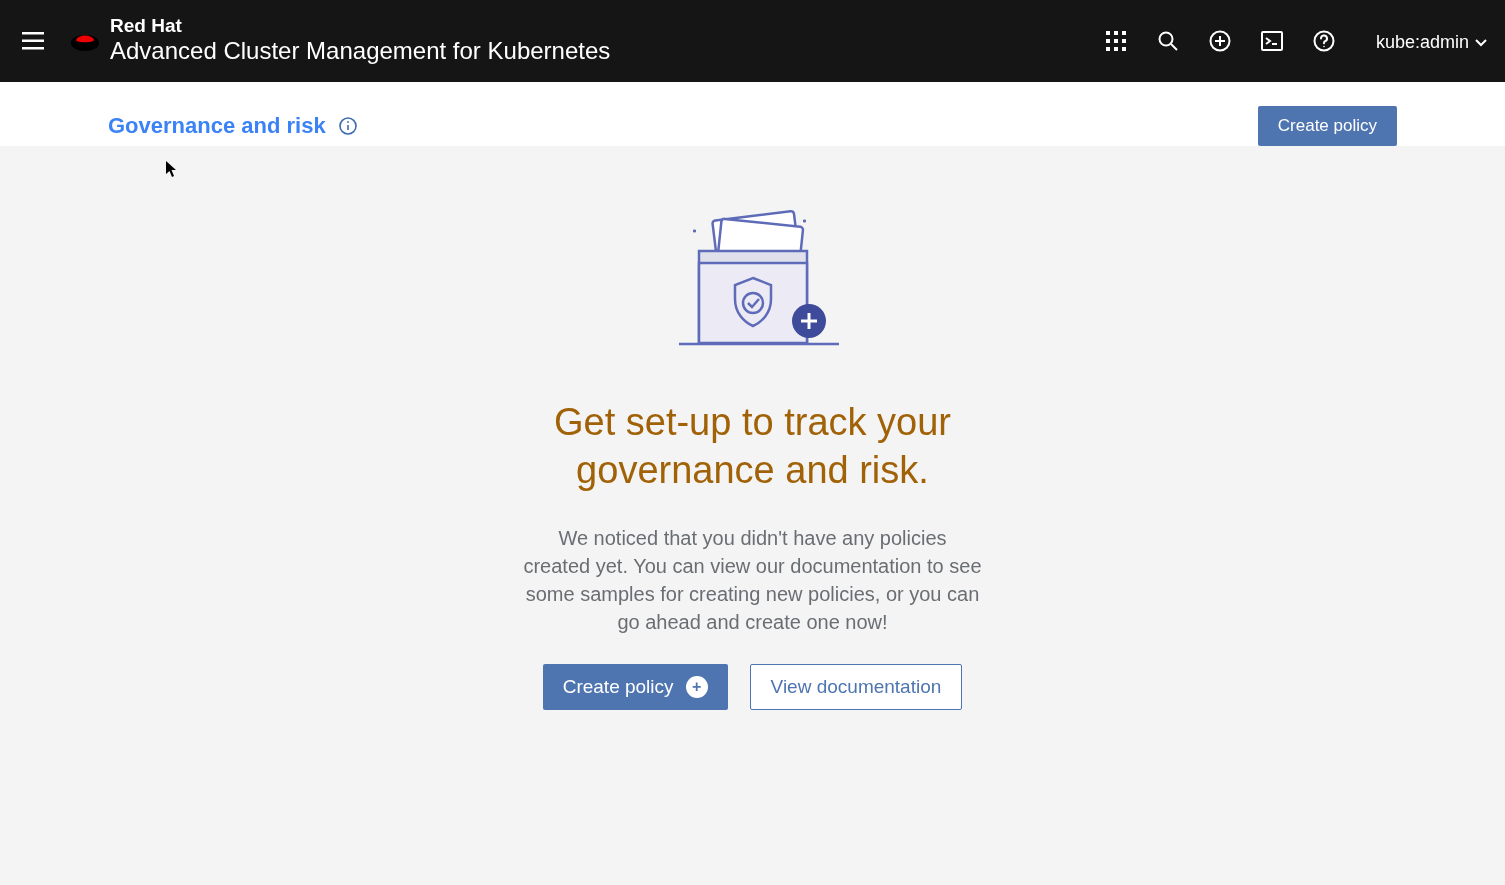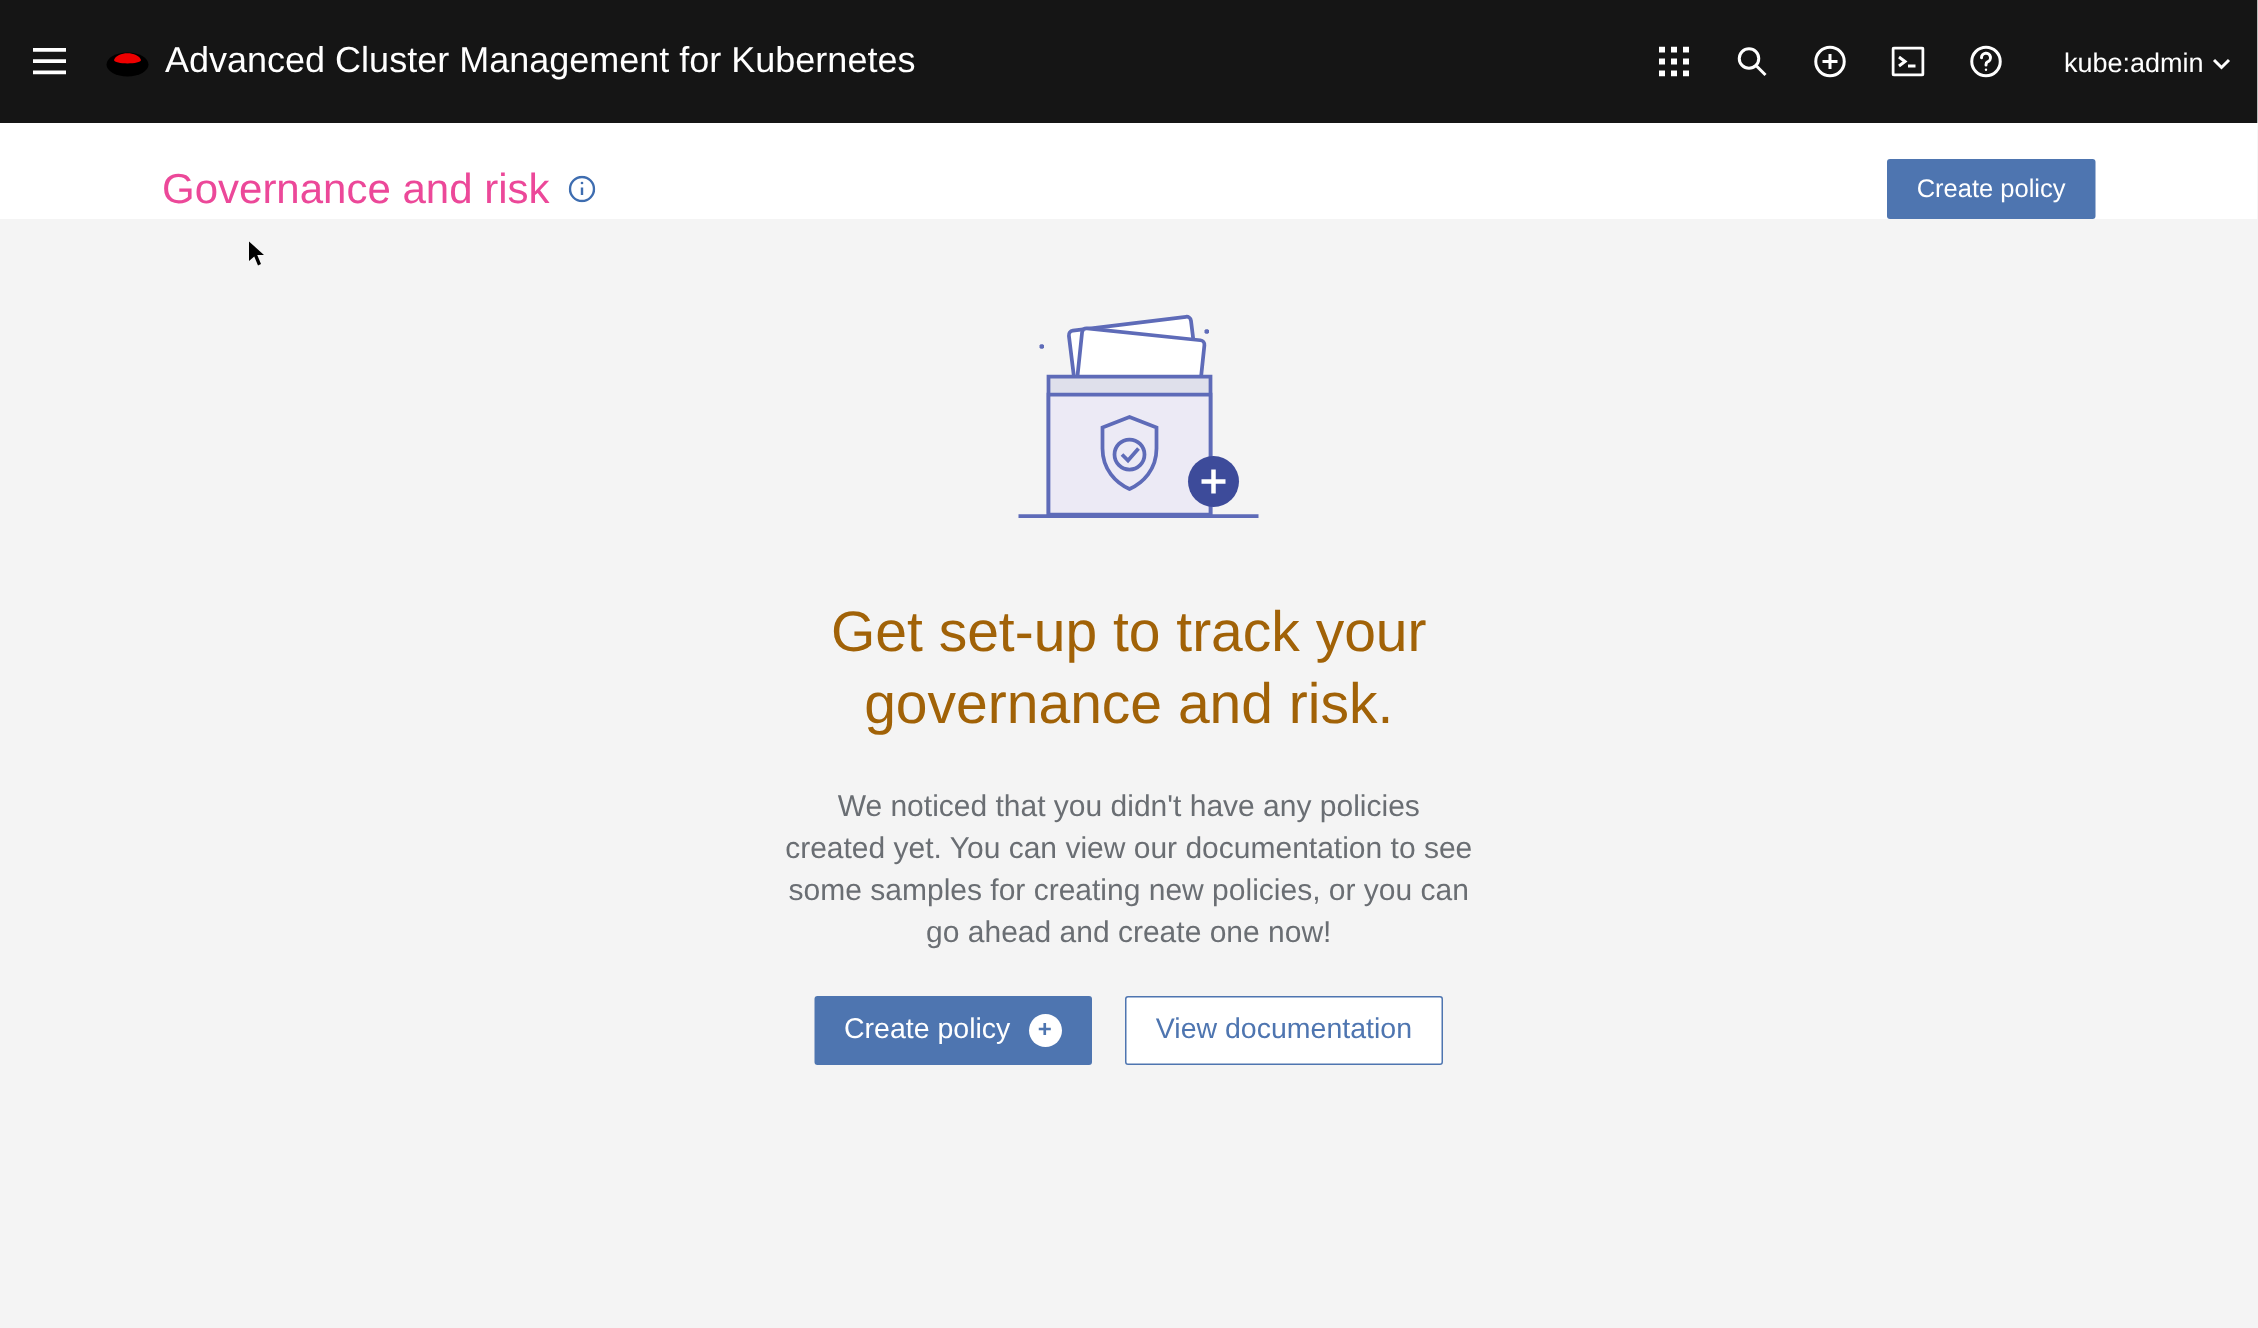--- a/index.html
+++ b/index.html
@@ -59,23 +59,23 @@
     display: flex;
     align-items: center;
     justify-content: space-between;
   }
   .page-title-wrap {
     display: flex;
     align-items: center;
     gap: 12px;
   }
   .page-title {
-    font-size: 28px;
-    font-weight: 400;
-    color: #ec4899;
+    font-size: 22px;
+    font-weight: 700;
+    color: #3b82f6;
   }
   .info-icon {
     width: 20px; height: 20px;
     display:flex; align-items:center; justify-content:center;
     color: #3e6db0;
   }
   .btn-primary {
     background: #4e75b0;
     color: #fff;
     border: none;
@@ -178,20 +178,21 @@
       <rect y="15" width="22" height="2.5" fill="#fff"></rect>
     </svg>
   </div>
 
   <div class="brand">
     <svg class="brand-icon" width="30" height="22" viewBox="0 0 30 22">
       <ellipse cx="15" cy="13" rx="14" ry="8" fill="#000"></ellipse>
       <path d="M6 10 C8 4 22 4 24 10 C24 13 6 13 6 10 Z" fill="#ee0000"></path>
     </svg>
     <div class="brand-text">
+      <span class="brand-name">Red Hat</span>
       <span class="brand-product">Advanced Cluster Management for Kubernetes</span>
     </div>
   </div>
 
   <div class="header-spacer"></div>
 
   <div class="header-actions">
     <div class="header-icon">
       <svg width="20" height="20" viewBox="0 0 20 20" fill="#fff">
         <rect x="0" y="0" width="4" height="4"></rect>

